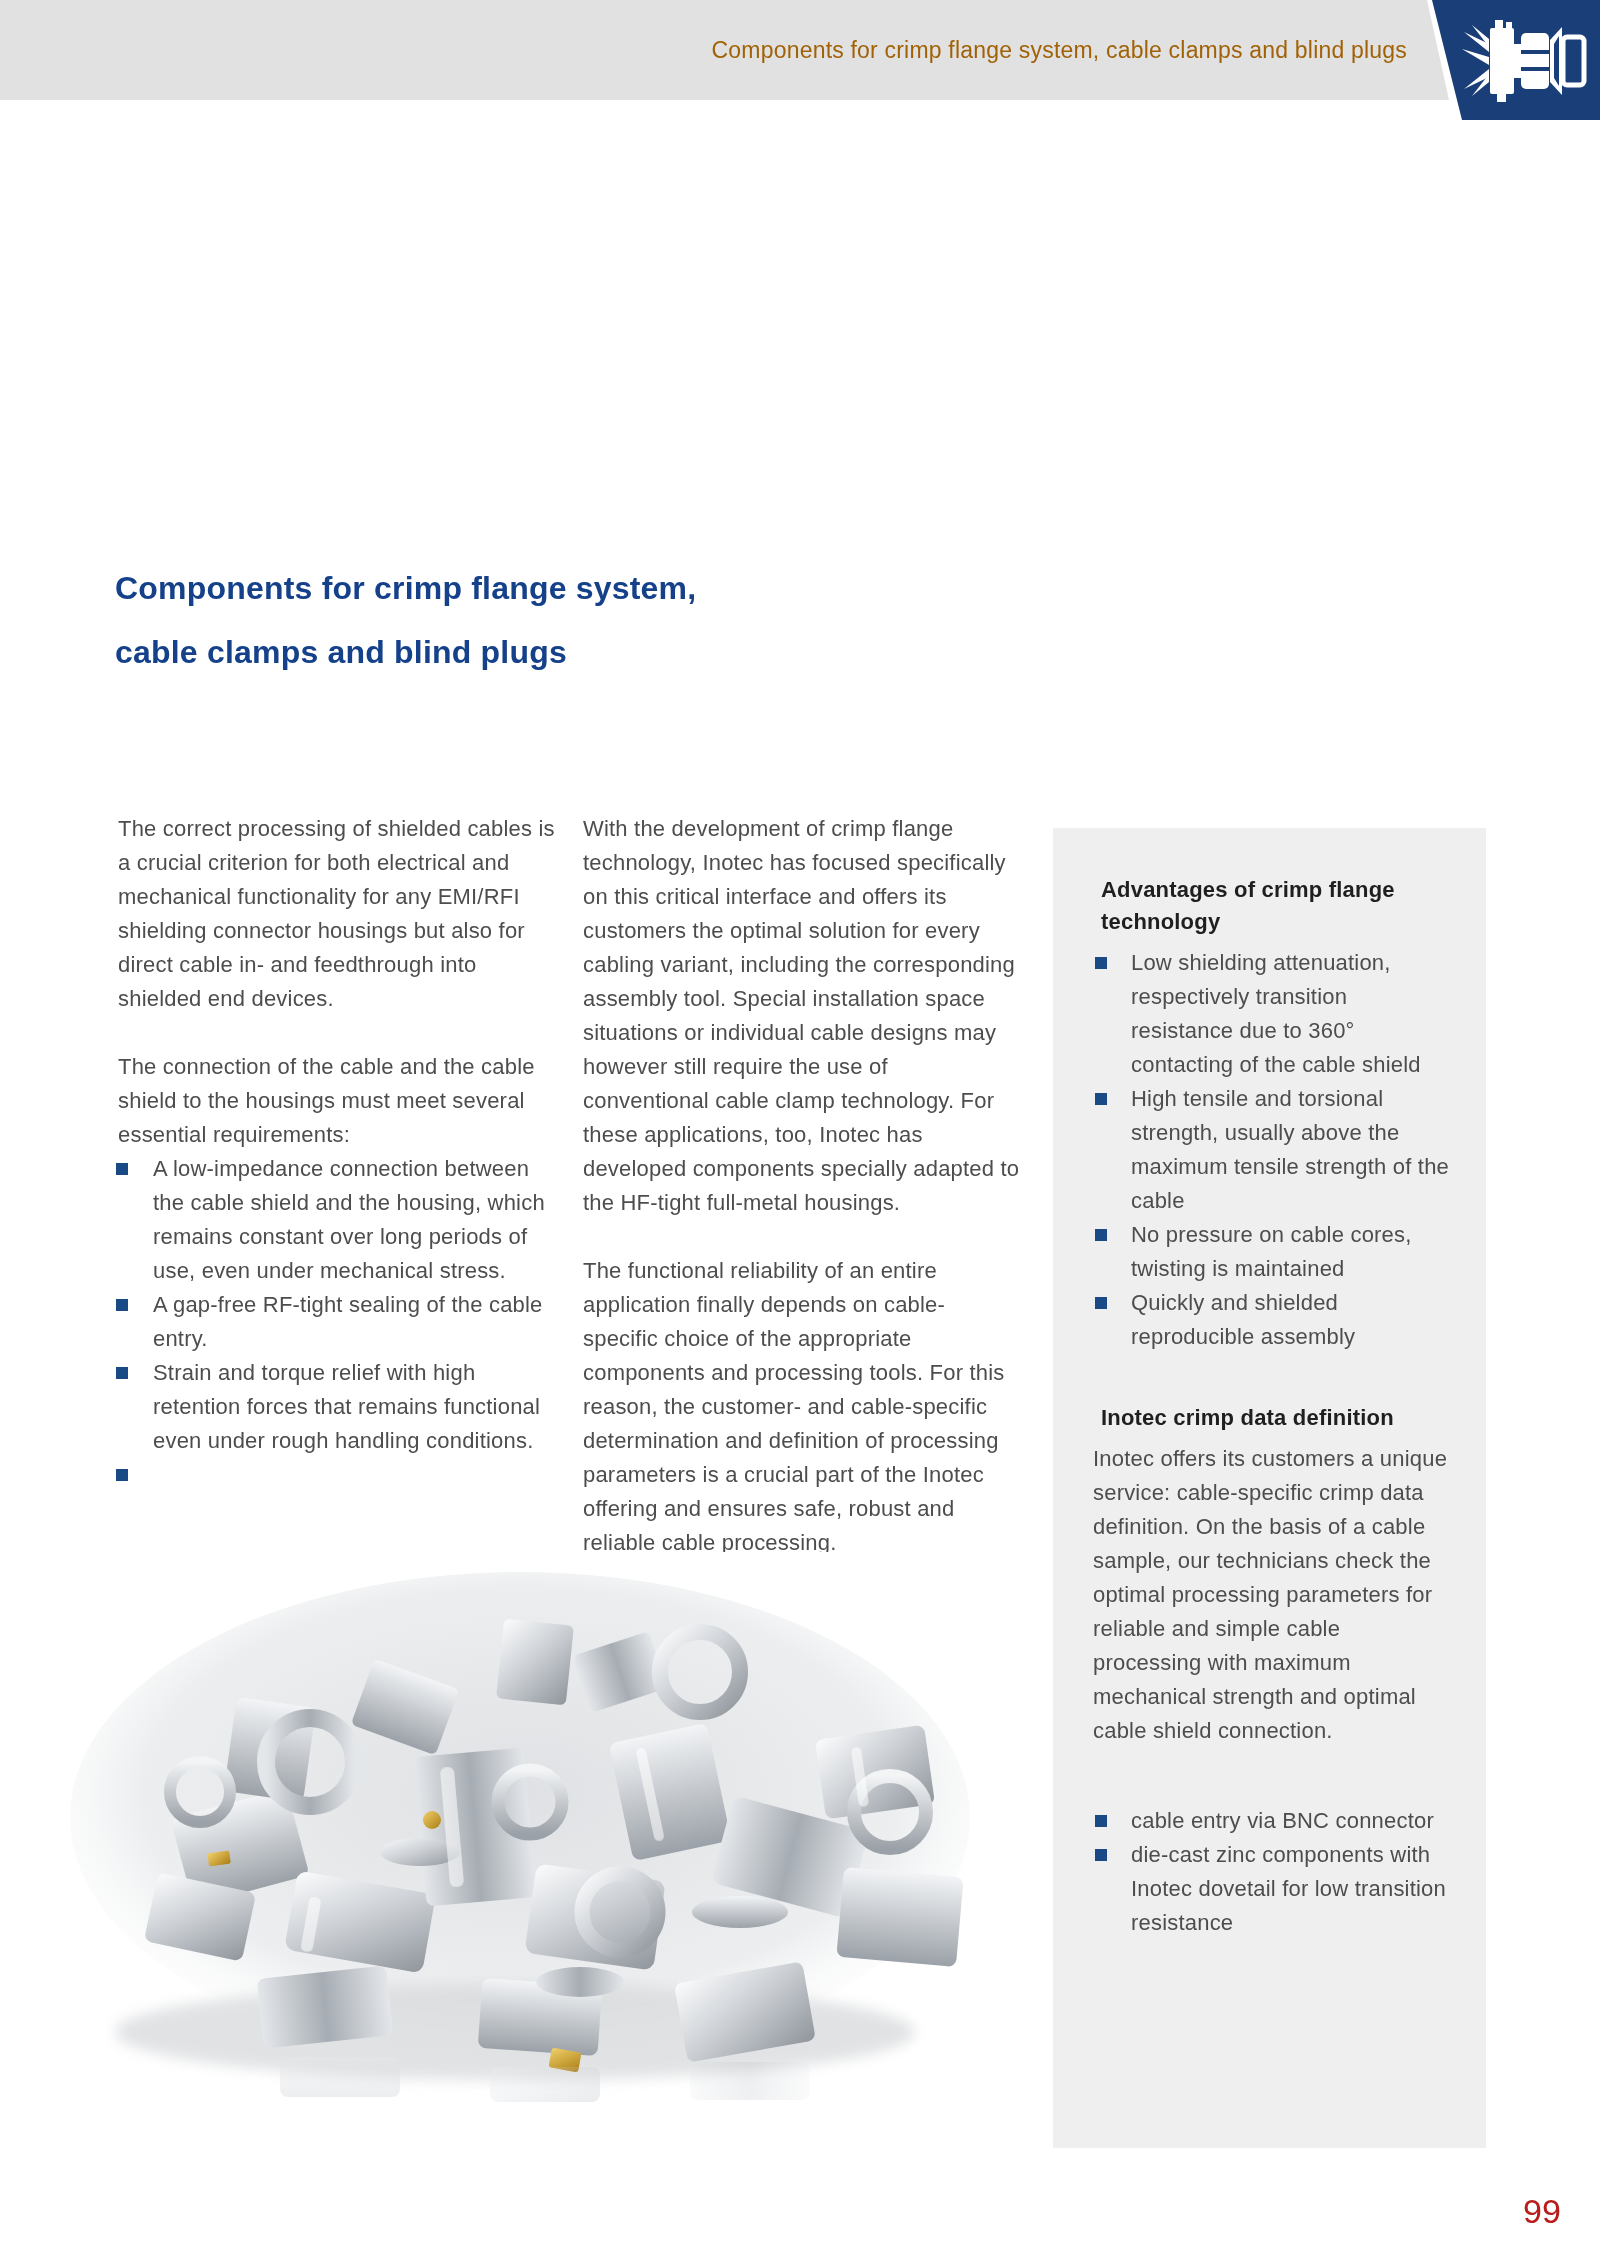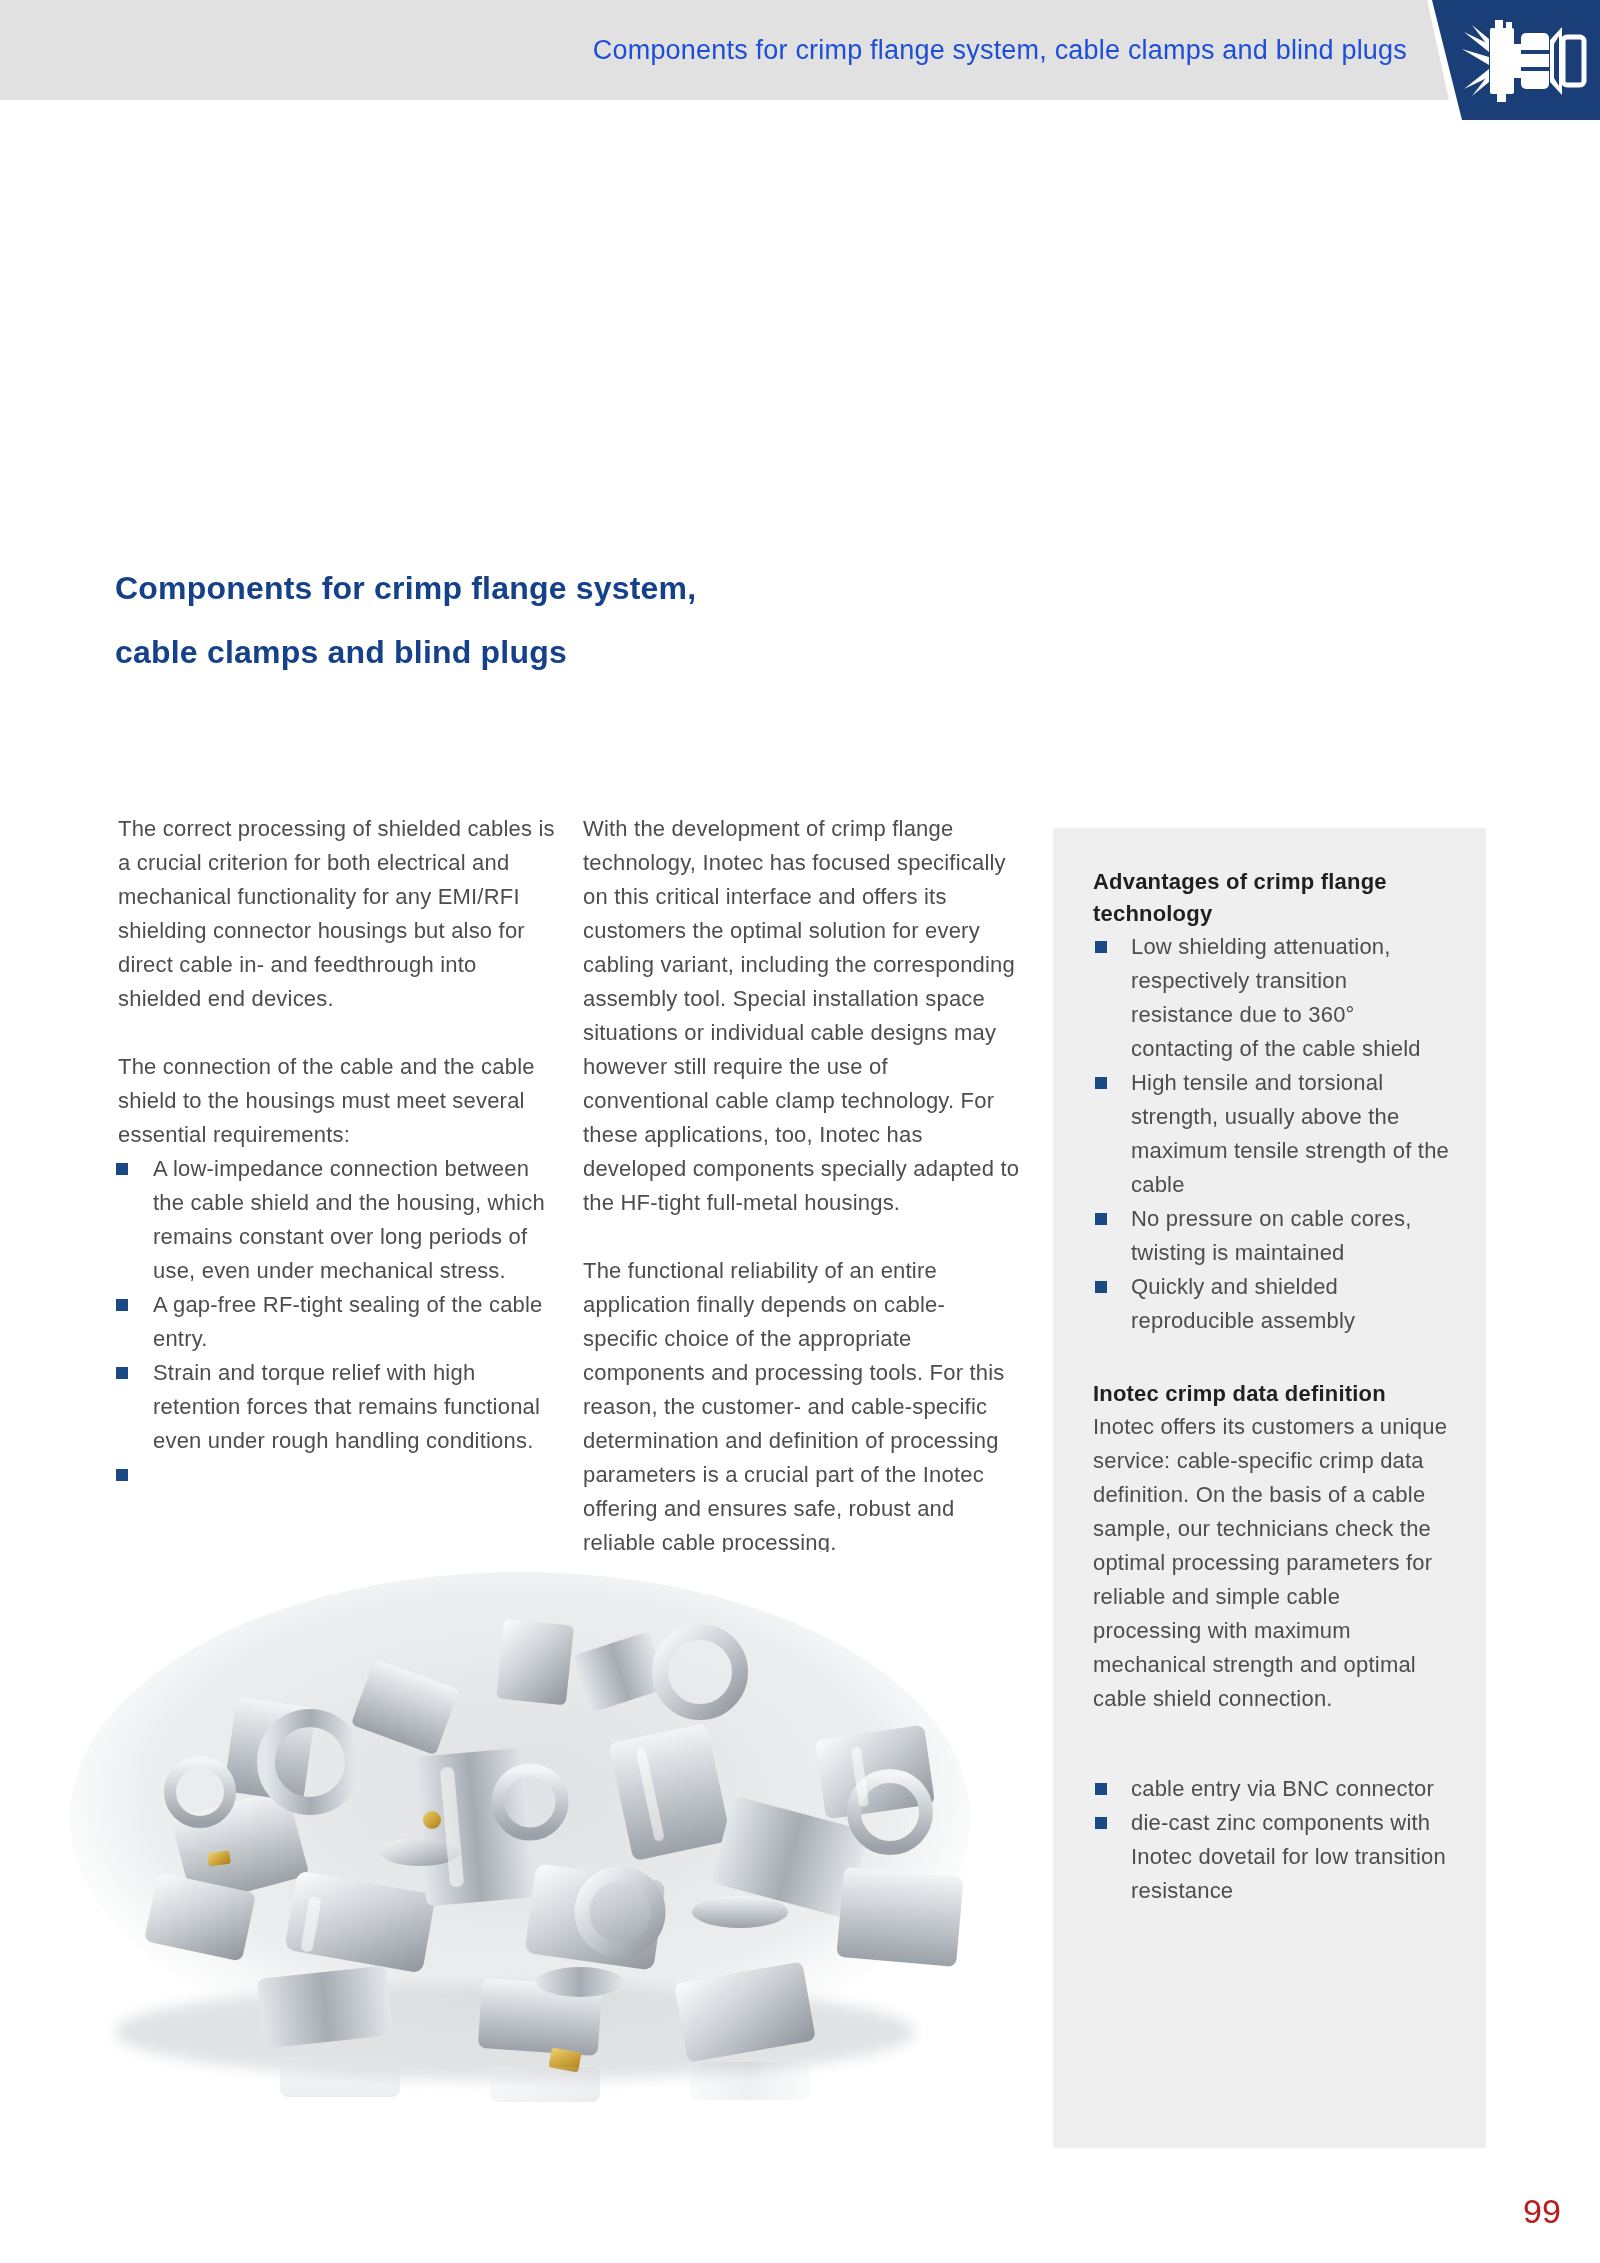--- a/index.html
+++ b/index.html
@@ -8,21 +8,21 @@
 
   
   .header-bar{
     position:absolute; left:0; top:0; width:1449px; height:100px;
     background:#e1e1e1;
     clip-path:polygon(0 0, 1427px 0, 1449px 100%, 0 100%);
     display:flex; align-items:center; justify-content:flex-end;
     padding-right:42px; box-sizing:border-box;
   }
   .header-title{
-    color:#1d4ed8; font-size:27px; letter-spacing:.2px; white-space:nowrap;
+    color:#a16207; font-size:23px; letter-spacing:.2px; white-space:nowrap;
   }
   .header-tab{
     position:absolute; left:1432px; top:0; width:168px; height:120px;
     background:#1a3e78;
     clip-path:polygon(0 0, 100% 0, 100% 100%, 30px 100%);
   }
   .header-tab svg{position:absolute; left:30px; top:16px;}
 
   
   .main-title{
@@ -45,21 +45,21 @@
   .sidebar .sq{left:2px;}
 
   
   .sidebar{
     position:absolute; left:1053px; top:828px; width:433px; height:1320px;
     background:#efefef; box-sizing:border-box;
     padding:38px 34px 30px 40px;
     color:#4d4d4d; font-size:22px; line-height:34px; letter-spacing:.2px;
   }
   .sidebar h3{
-    margin:0; color:#1f1f1f; font-size:22px; line-height:32px; font-weight:bold;
+    margin:8px; color:#1f1f1f; font-size:22px; line-height:32px; font-weight:bold;
   }
   .sidebar .section{margin-bottom:0;}
   .sidebar .gap-md{height:40px;}
   .sidebar .gap-lg{height:56px;}
   .sidebar p{margin:0;}
 
   
   .photo{position:absolute; left:60px; top:1552px; width:910px; height:575px;}
 
   

